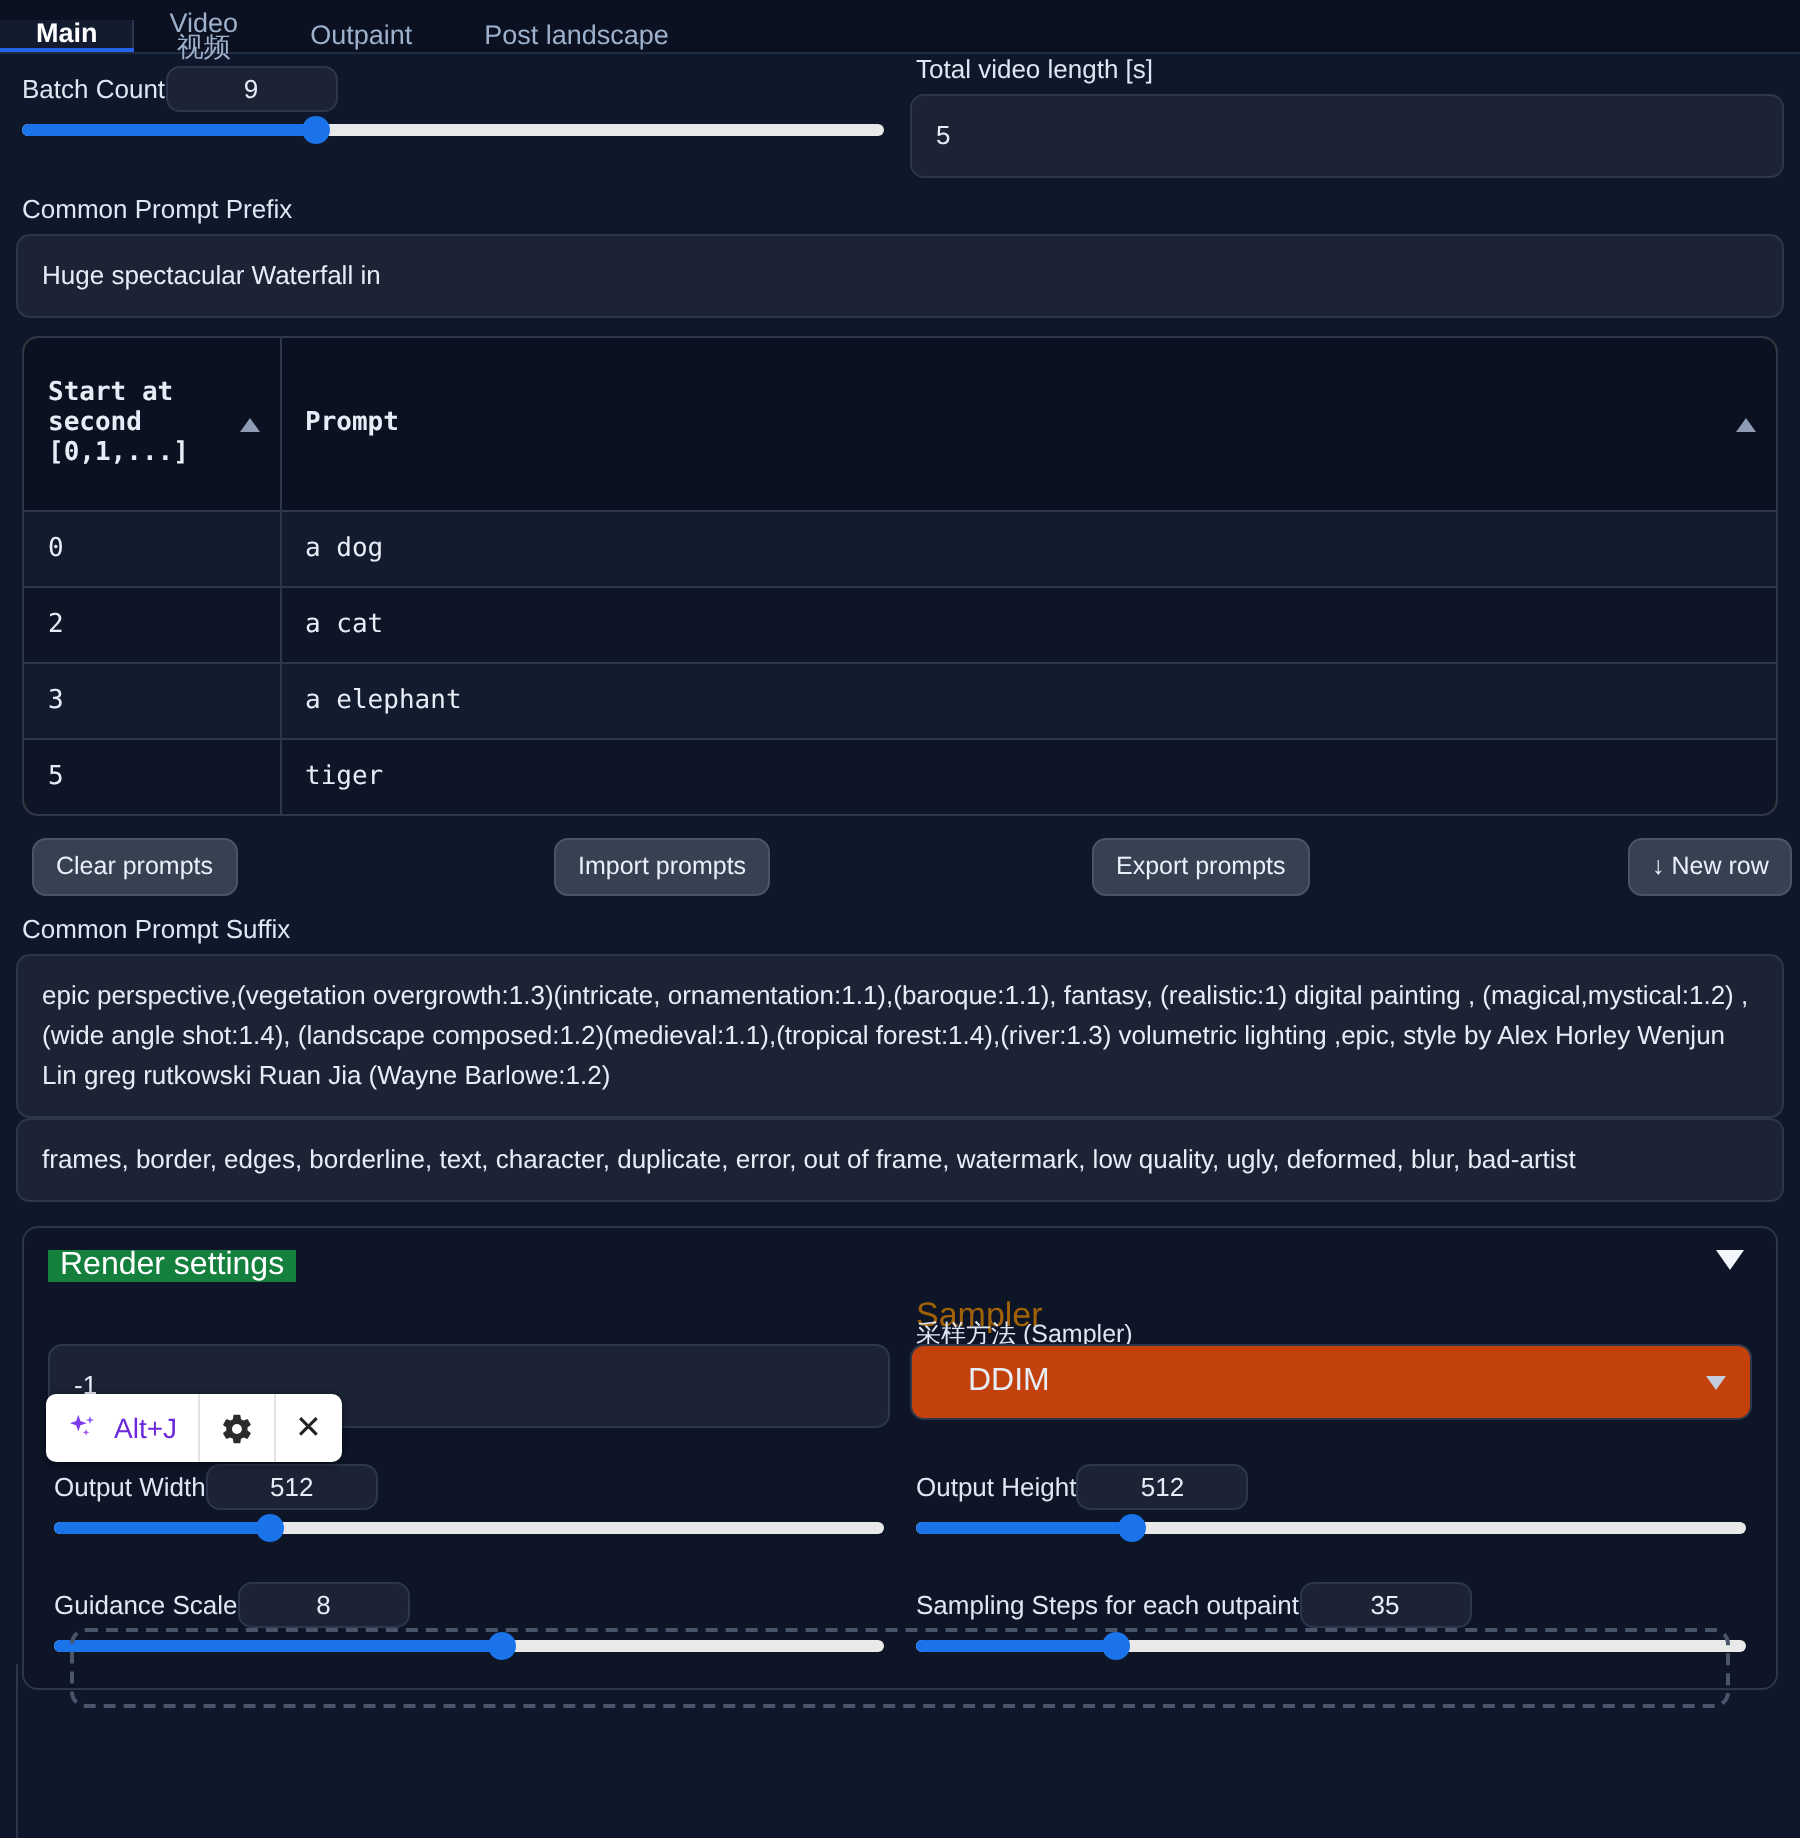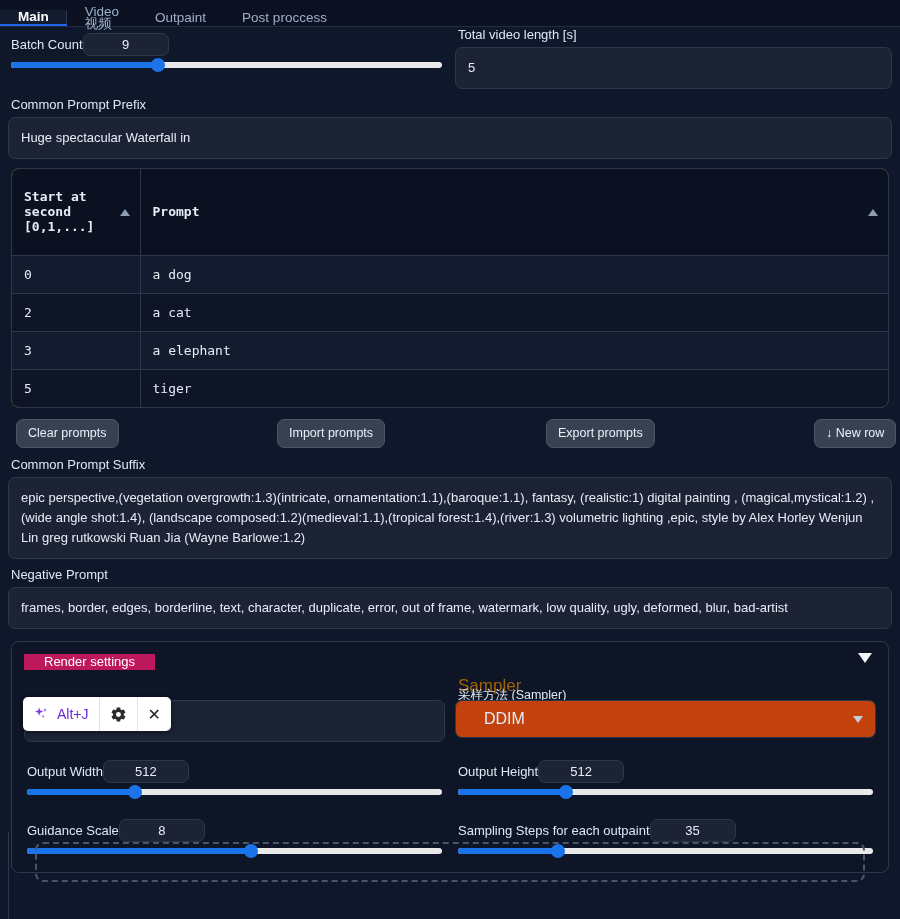--- a/index.html
+++ b/index.html
@@ -17,21 +17,21 @@
     display: flex; align-items: flex-end;
     height: 27px;
     background: #0b1120;
     border-bottom: 1px solid #1f2c44;
     position: relative;
   }
   .tab {
     padding: 0 18px;
     height: 16px;
     display: flex; flex-direction: column;
-    align-items: flex-start; justify-content: center;
+    align-items: center; justify-content: center;
     font-size: 13.5px;
     color: #9db0cc;
     white-space: nowrap;
     line-height: 12.5px;
     cursor: pointer;
   }
   .tab.active {
     color: #ffffff;
     font-weight: bold;
     background: #131c2e;
@@ -158,25 +158,25 @@
   
   .accordion {
     margin: 12px 3px 0 3px;
     border: 1px solid #2c374c;
     border-radius: 8px;
     background: #0d1527;
     padding: 10px 12px 14px 12px;
     position: relative;
   }
   .acc-title {
-    font-size: 13px;
+    font-size: 16px;
     color: #ffffff;
-    background: #be185d;
+    background: #15803d;
     display: inline-block;
-    padding: 0 20px;
+    padding: 0 6px;
     line-height: 16px;
   }
   .acc-caret {
     position: absolute; right: 16px; top: 11px;
     width: 0; height: 0;
     border-left: 7px solid transparent;
     border-right: 7px solid transparent;
     border-top: 10px solid #f3f6fb;
   }
 
@@ -245,21 +245,21 @@
     <span class="l1">Main</span>
   </div>
   <div class="tab">
     <span class="l1">Video</span>
     <span class="l2">视频</span>
   </div>
   <div class="tab">
     <span class="l1">Outpaint</span>
   </div>
   <div class="tab">
-    <span class="l1">Post proccess</span>
+    <span class="l1">Post landscape</span>
   </div>
 </div>
 
 <div class="page">
 
   <div class="row2">
     <div class="col">
       <div class="sliderrow">
         <span class="fieldlabel" style="padding:0">Batch Count</span>
         <span class="numbox">9</span>
@@ -327,21 +327,20 @@
     <button class="btn pos3">Export prompts</button>
     <button class="btn pos4">↓  New row</button>
   </div>
 
   <div>
     <span class="fieldlabel">Common Prompt Suffix</span>
     <div class="textbox" style="min-height:70px">epic perspective,(vegetation overgrowth:1.3)(intricate, ornamentation:1.1),(baroque:1.1), fantasy, (realistic:1) digital painting , (magical,mystical:1.2) , (wide angle shot:1.4), (landscape composed:1.2)(medieval:1.1),(tropical forest:1.4),(river:1.3) volumetric lighting ,epic, style by Alex Horley Wenjun Lin greg rutkowski Ruan Jia (Wayne Barlowe:1.2)</div>
   </div>
 
   <div>
-    <span class="fieldlabel">Negative Prompt</span>
     <div class="textbox" style="min-height:40px">frames, border, edges, borderline, text, character, duplicate, error, out of frame, watermark, low quality, ugly, deformed, blur, bad-artist</div>
   </div>
 
   <div class="accordion">
     <span class="acc-title">Render settings</span>
     <span class="acc-caret"></span>
 
     <div class="row2" style="margin-top:8px">
       <div class="col">
         <div style="height:22px"></div>

